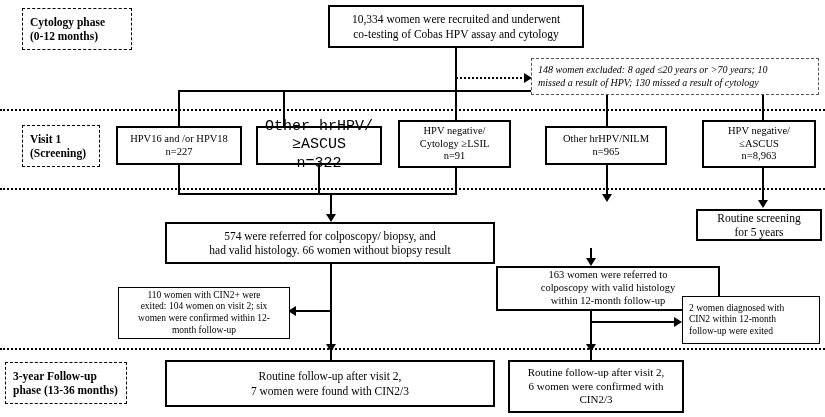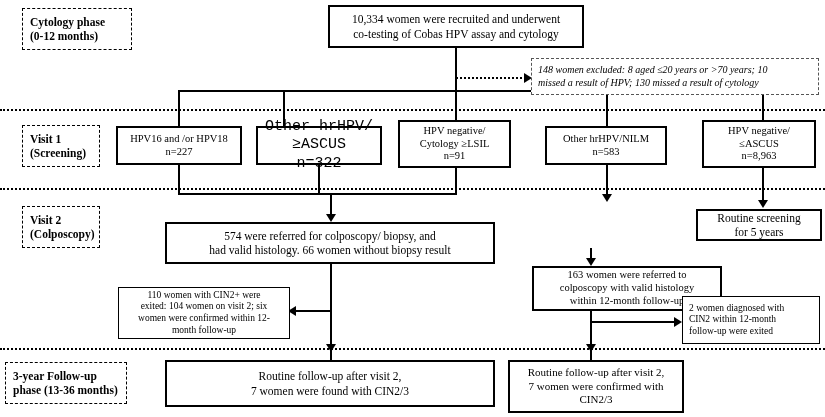--- a/index.html
+++ b/index.html
@@ -111,26 +111,20 @@
     </span>
   </div>
 
   <div class="box dashed-phase" style="left:22px;  top:125px; width:78px;  height:42px; font-size:11.5px;">
     <span class="txt">
       <span>Visit 1</span><br>
       <span>(Screening)</span>
     </span>
   </div>
 
-  <div class="box dashed-phase" style="left:22px;  top:206px; width:78px;  height:42px; font-size:11.5px;">
-    <span class="txt">
-      <span>Visit 2</span><br>
-      <span>(Colposcopy)</span>
-    </span>
-  </div>
 
   <div class="box dashed-phase" style="left:5px;   top:362px; width:122px; height:42px; font-size:11.5px;">
     <span class="txt">
       <span>3-year Follow-up</span><br>
       <span>phase (13-36 months)</span>
     </span>
   </div>
 
   <div class="box solid-thick" style="left:328px; top:5px; width:256px; height:43px; font-size:11.5px;">
     <span class="txt">
@@ -176,21 +170,21 @@
     <span class="txt">
       <span>HPV negative/</span><br>
       <span>Cytology ≥LSIL</span><br>
       <span>n=91</span>
     </span>
   </div>
 
   <div class="box solid-thick" style="left:545px; top:126px; width:122px; height:39px; font-size:10.5px;">
     <span class="txt">
       <span>Other hrHPV/NILM</span><br>
-      <span>n=583</span>
+      <span>n=965</span>
     </span>
   </div>
 
   <div class="box solid-thick" style="left:702px; top:120px; width:114px; height:48px; font-size:10.5px;">
     <span class="txt">
       <span>HPV negative/</span><br>
       <span>≤ASCUS</span><br>
       <span>n=8,963</span>
     </span>
   </div>
@@ -220,21 +214,21 @@
   <div class="box solid-thick" style="left:696px; top:209px; width:126px; height:32px; font-size:11.5px;">
     <span class="txt">
       <span>Routine screening</span><br>
       <span>for 5 years</span>
     </span>
   </div>
 
   <div class="ln v" style="left:590px; top:248px; height:16px;"></div>
   <div class="arrow-down" style="left:586px; top:258px;"></div>
 
-  <div class="box solid-thick" style="left:496px; top:266px; width:190px; height:45px; font-size:10.5px;margin-left:36px;">
+  <div class="box solid-thick" style="left:496px; top:266px; width:224px; height:45px; font-size:10.5px;">
     <span class="txt">
       <span>163 women were referred to</span><br>
       <span>colposcopy with valid histology</span><br>
       <span>within 12-month follow-up</span>
     </span>
   </div>
 
   <div class="ln v" style="left:590px; top:311px; height:62px;"></div>
   <div class="ln h" style="left:590px; top:321px; width:86px;"></div>
   <div class="arrow-right" style="left:674px; top:317px;"></div>
@@ -266,18 +260,18 @@
   <div class="box solid-thick" style="left:165px; top:360px; width:330px; height:47px; font-size:11.5px;">
     <span class="txt">
       <span>Routine follow-up after visit 2,</span><br>
       <span>7 women were found with CIN2/3</span>
     </span>
   </div>
 
   <div class="box solid-thick" style="left:508px; top:360px; width:176px; height:53px; font-size:11px;">
     <span class="txt">
       <span>Routine follow-up after visit 2,</span><br>
-      <span>7 women were confirmed with</span><br>
+      <span>6 women were confirmed with</span><br>
       <span>CIN2/3</span>
     </span>
   </div>
 
 </div>
 
 </body></html>

